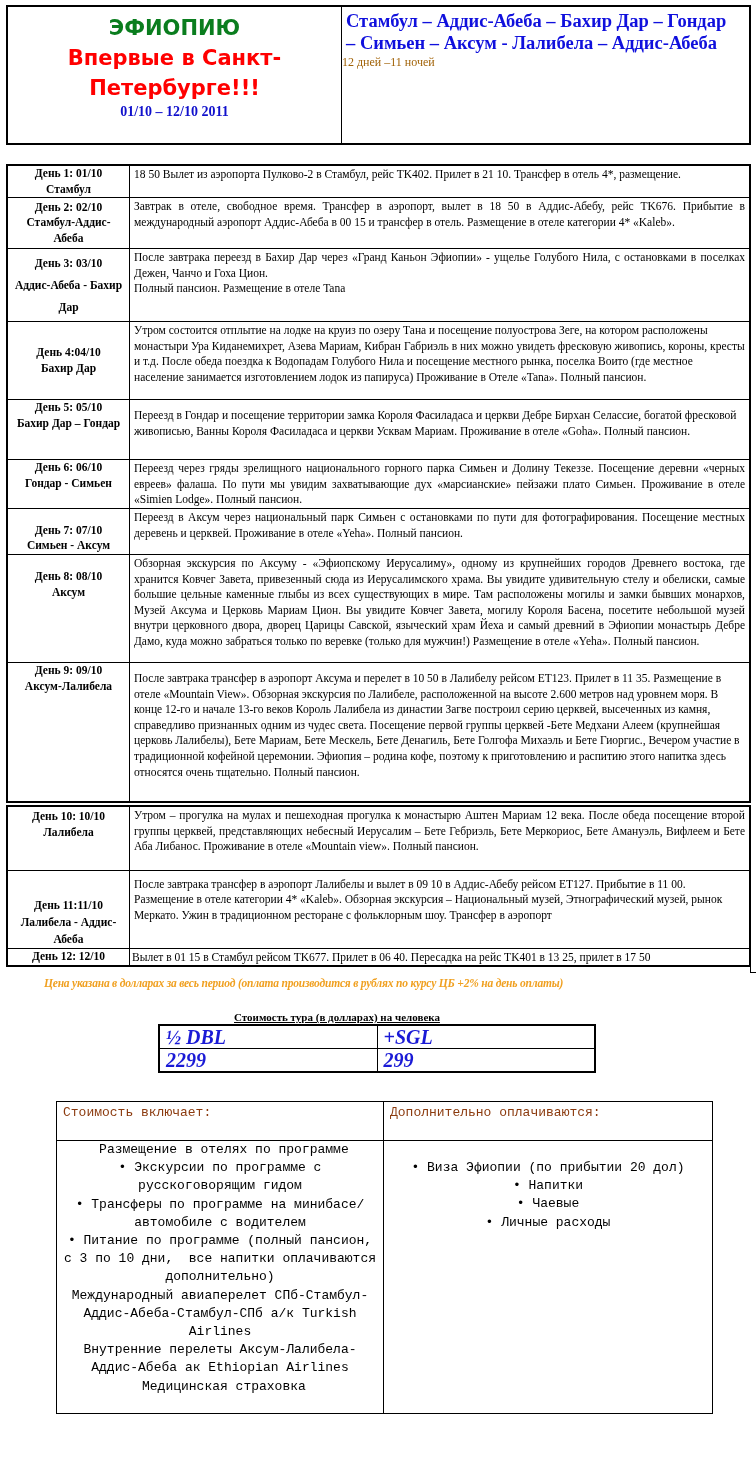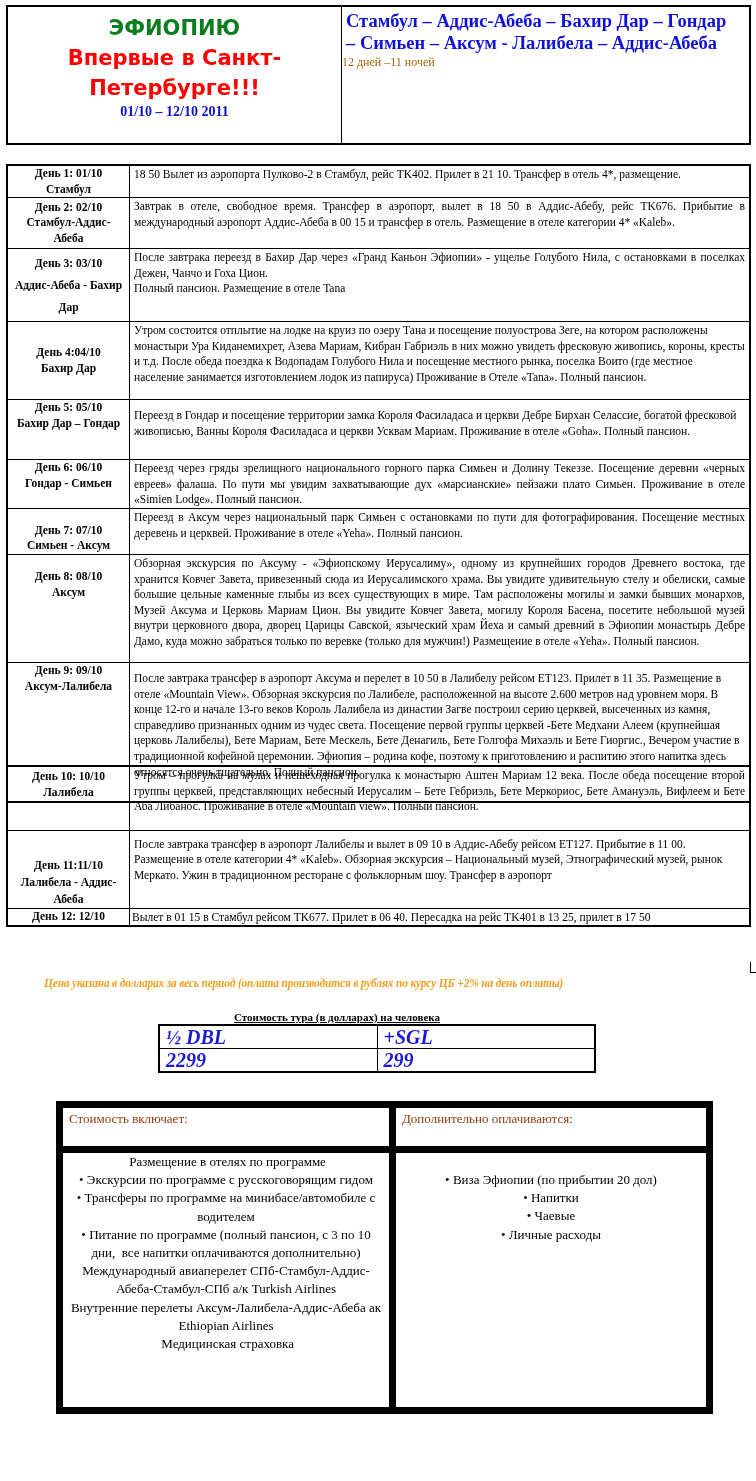--- a/index.html
+++ b/index.html
@@ -19,34 +19,34 @@
   .route { color:#1010dd; font-weight:bold; font-size:18.5px; line-height:22px; margin-top:3px; padding:0 4px; }
   .nights { color:#a16207; font-size:12px; line-height:16px;font-family:Liberation Serif, serif; }
 
   
   table.itin { position:absolute; left:6px; border-collapse:collapse; border:2px solid #000;
                width:745px; table-layout:fixed; }
   table.itin td { border:1px solid #000; vertical-align:middle; font-size:11.5px; line-height:15.6px; padding:0 4px; }
   table.itin td.day { width:113px; text-align:center; font-weight:bold; font-size:11.5px; }
   table.itin td.desc { text-align:justify; vertical-align:top; padding-top:1px; }
   #itin1 { top:164px; }
-  #itin2 { top:765px; }
+  #itin2 { top:805px; }
   .brk { position:absolute; left:750px; top:962px; width:6px; height:10px;
          border-left:1px solid #000; border-bottom:1px solid #000; }
 
   .note { position:absolute; left:44px; top:977px; color:#f0a020; font-style:italic; font-weight:bold;
           font-size:11.5px; letter-spacing:-0.2px; }
   .price-cap { position:absolute; left:234px; top:1011px; font-weight:bold; font-size:11px; text-decoration:underline; }
   table.price { position:absolute; left:158px; top:1024px; width:438px; border-collapse:collapse; border:2px solid #000; table-layout:fixed; }
   table.price td { border:1px solid #000; color:#1a1ad6; font-weight:bold; font-style:italic; font-size:20px;
                    height:22px; padding:0 6px; line-height:22px; }
 
   table.incl { position:absolute; left:56px; top:1101px; width:657px; height:313px; border-collapse:collapse;
                border:1px solid #000; table-layout:fixed; }
-  table.incl td { border:7px solid #000000; vertical-align:top; font-size:13px; line-height:18.2px; padding:0 6px; }
+  table.incl td { border:1px solid #000000; vertical-align:top; font-size:13px; line-height:18.2px; padding:0 6px;font-family:Liberation Mono, monospace; }
   table.incl tr.h td { height:36px; color:#8b3a0e; font-size:13px; padding-top:2px; }
   .incl-list div, .extra-list div { white-space:pre-wrap;text-align:center; }
   .extra-list { margin-top:18px; }
 
   .footer { position:absolute; left:63px; top:1441px; color:#ff0000; font-weight:bold; font-style:italic; font-size:19.5px;margin-top:40px; }
 </style>
 </head>
 <body>
 
 <div class="hdr">

